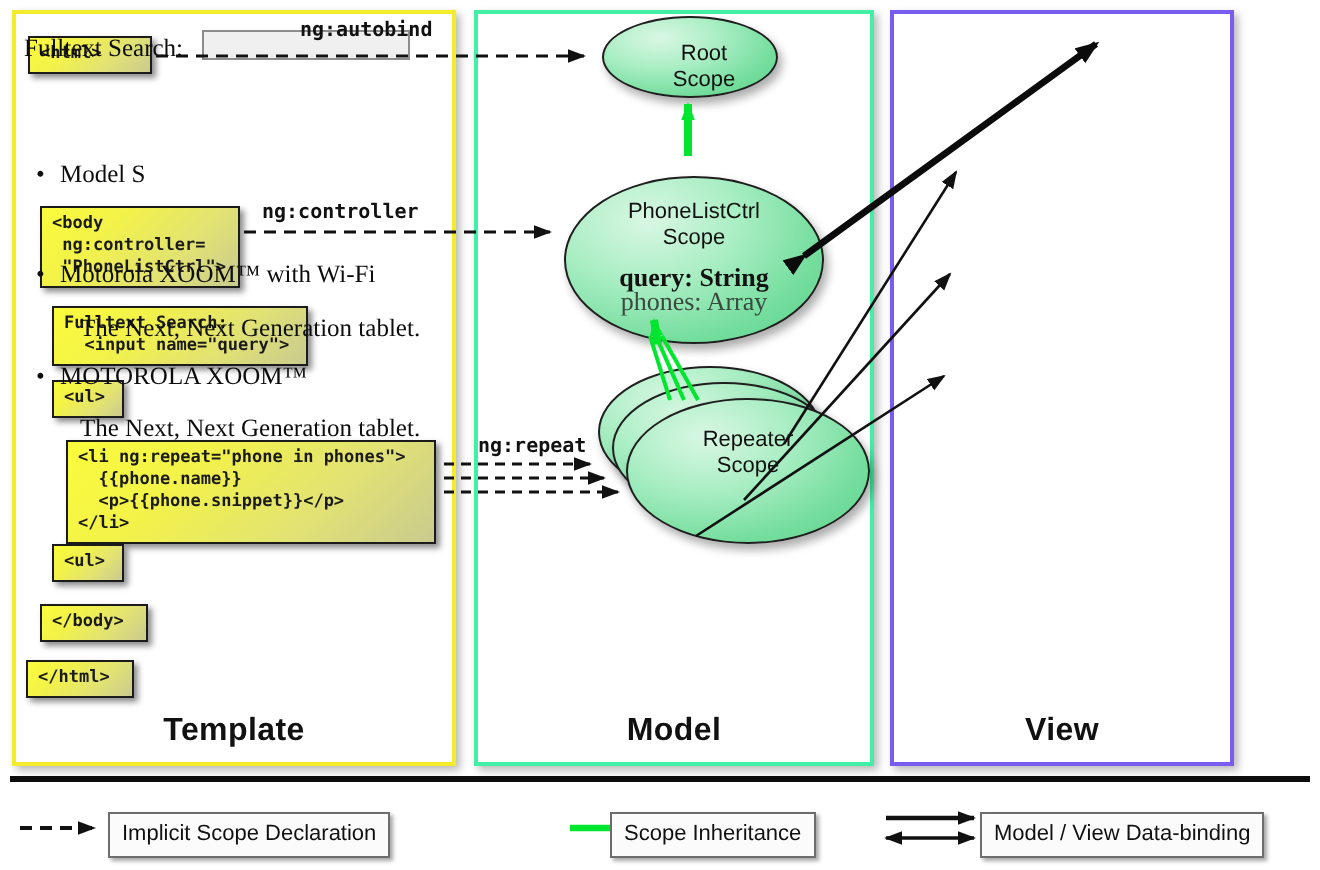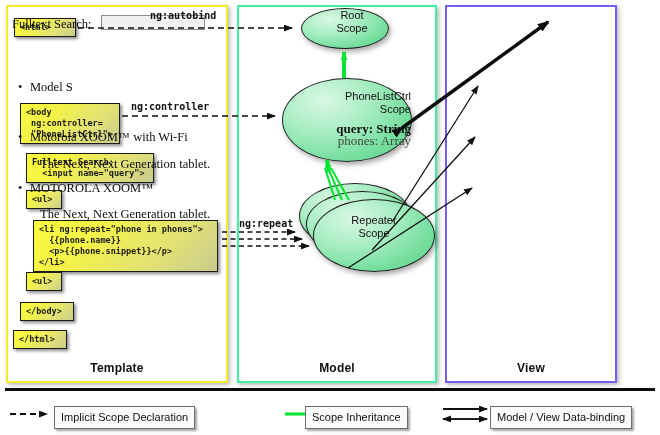--- a/index.html
+++ b/index.html
@@ -14,21 +14,21 @@
   .panel{
     position:absolute;background:#fff;box-sizing:border-box;
     box-shadow:2px 2px 4px rgba(0,0,0,.28);
   }
   #panel-template{left:6px;  top:5px; width:222px; height:378px; border:2px solid #f2ec2a;}
   #panel-model   {left:237px;top:5px; width:200px; height:378px; border:2px solid #41efa5;}
   #panel-view    {left:445px;top:5px; width:172px; height:378px; border:2px solid #7a5cf0;}
 
   .panel-label{
     position:absolute;bottom:6px;left:0;width:100%;text-align:center;
-    font-size:12px;font-weight:bold;color:#111;letter-spacing:.2px;
+    font-size:16px;font-weight:bold;color:#111;letter-spacing:.2px;
   }
 
   
   .codebox{
     position:absolute;box-sizing:border-box;
     border:1px solid #1b1b1b;
     background:linear-gradient(135deg,#fbfb3c 0%,#f2f24a 32%,#e2e274 68%,#c9cb8e 100%);
     box-shadow:2px 2px 3px rgba(0,0,0,.45);
     font-family:"DejaVu Sans Mono","Liberation Mono",monospace;
     font-size:8.5px;color:#1a1a1a;font-weight:bold;
@@ -116,33 +116,33 @@
   <div class="ellipse" style="left:299px;top:183px;width:112px;height:66px;"></div>
   <div class="ellipse" style="left:306px;top:191px;width:112px;height:66px;"></div>
 
   <div class="ellipse" id="scope-repeater" style="left:313px;top:199px;width:122px;height:73px;">
     <div class="e-title" style="margin-top:14px;">
       <span>Repeater</span><br>
       <span>Scope</span>
     </div>
   </div>
 
-  <div class="ellipse" id="scope-phonelistctrl" style="left:282px;top:78px;width:130px;height:84px;text-align:right;">
+  <div class="ellipse" id="scope-phonelistctrl" style="left:282px;top:88px;width:130px;height:84px;">
     <div class="e-title" style="margin-top:11px;">
       <span>PhoneListCtrl</span><br>
       <span>Scope</span>
     </div>
     <div class="e-props" style="margin-top:7px;">
       <span class="strong">query: String</span><br>
       <span class="dim">phones: Array</span>
     </div>
   </div>
 
   <div class="ellipse" id="scope-root" style="left:301px;top:8px;width:88px;height:41px;">
-    <div class="e-title" style="margin-top:0;padding-left:14px;">
+    <div class="e-title" style="margin-top:12px;padding-left:14px;">
       <span>Root</span><br>
       <span>Scope</span>
     </div>
   </div>
 
   <div class="view-serif" id="view-search-label">Fulltext Search:</div>
   <input id="view-search-input" type="text" placeholder="" style="">
 
   <div class="view-serif view-item" style="top:80px;">
     <span class="bullet">•</span>

